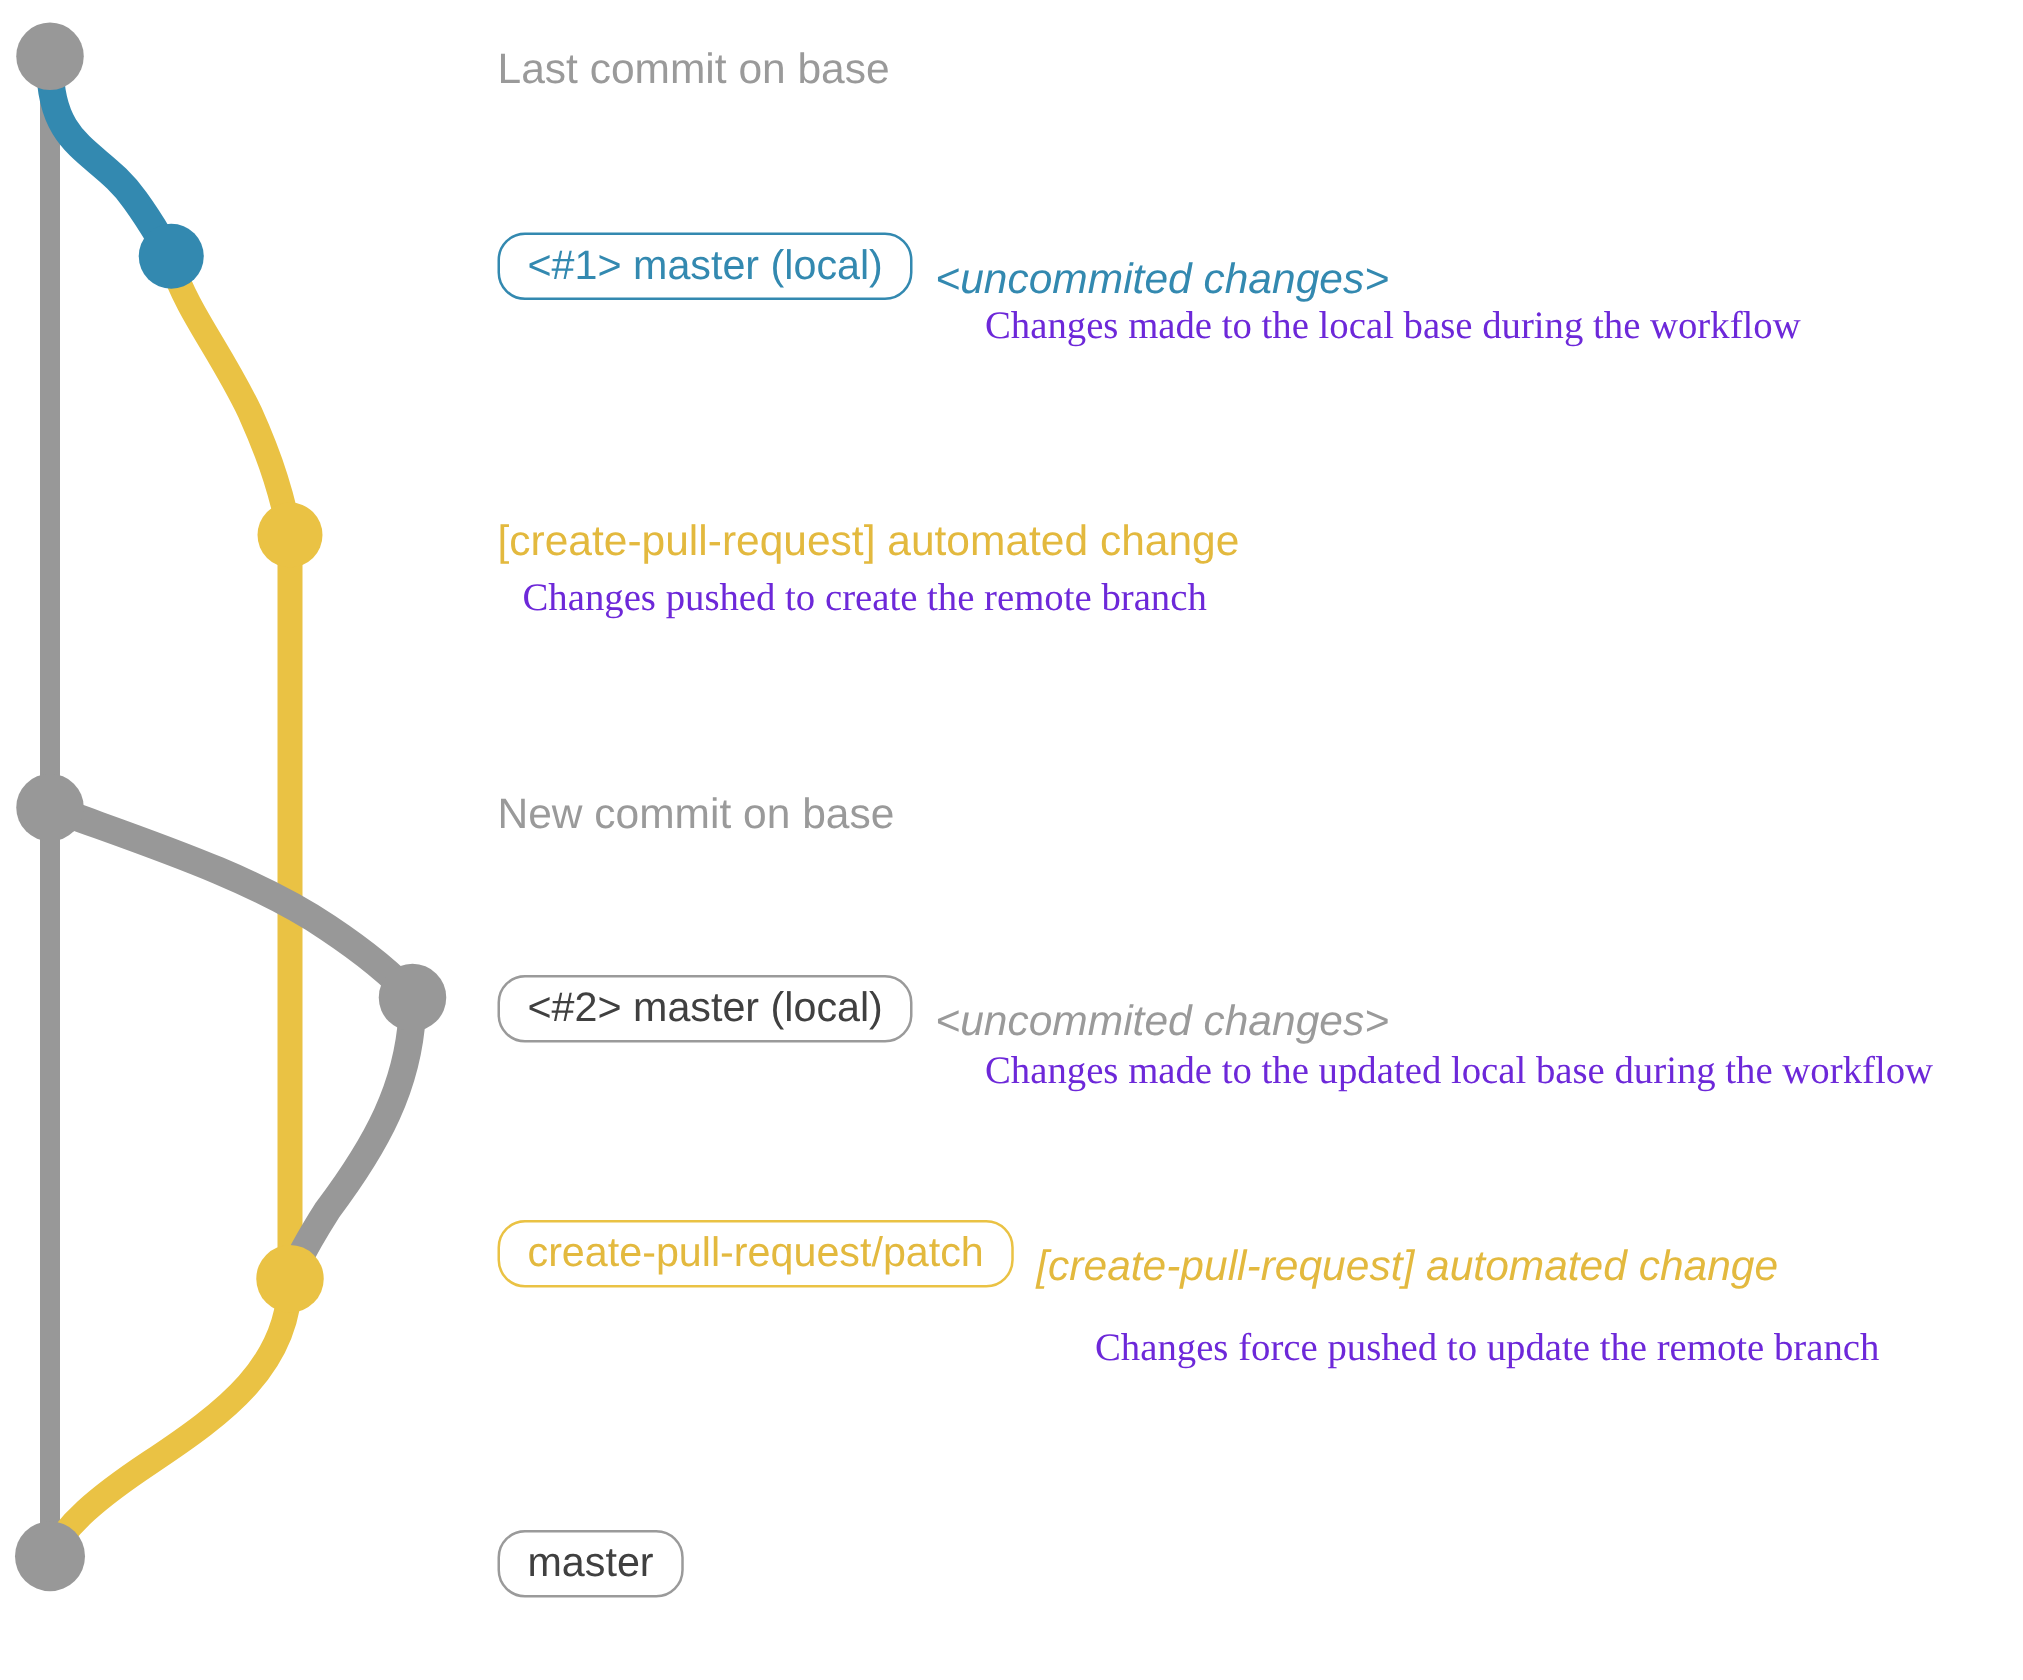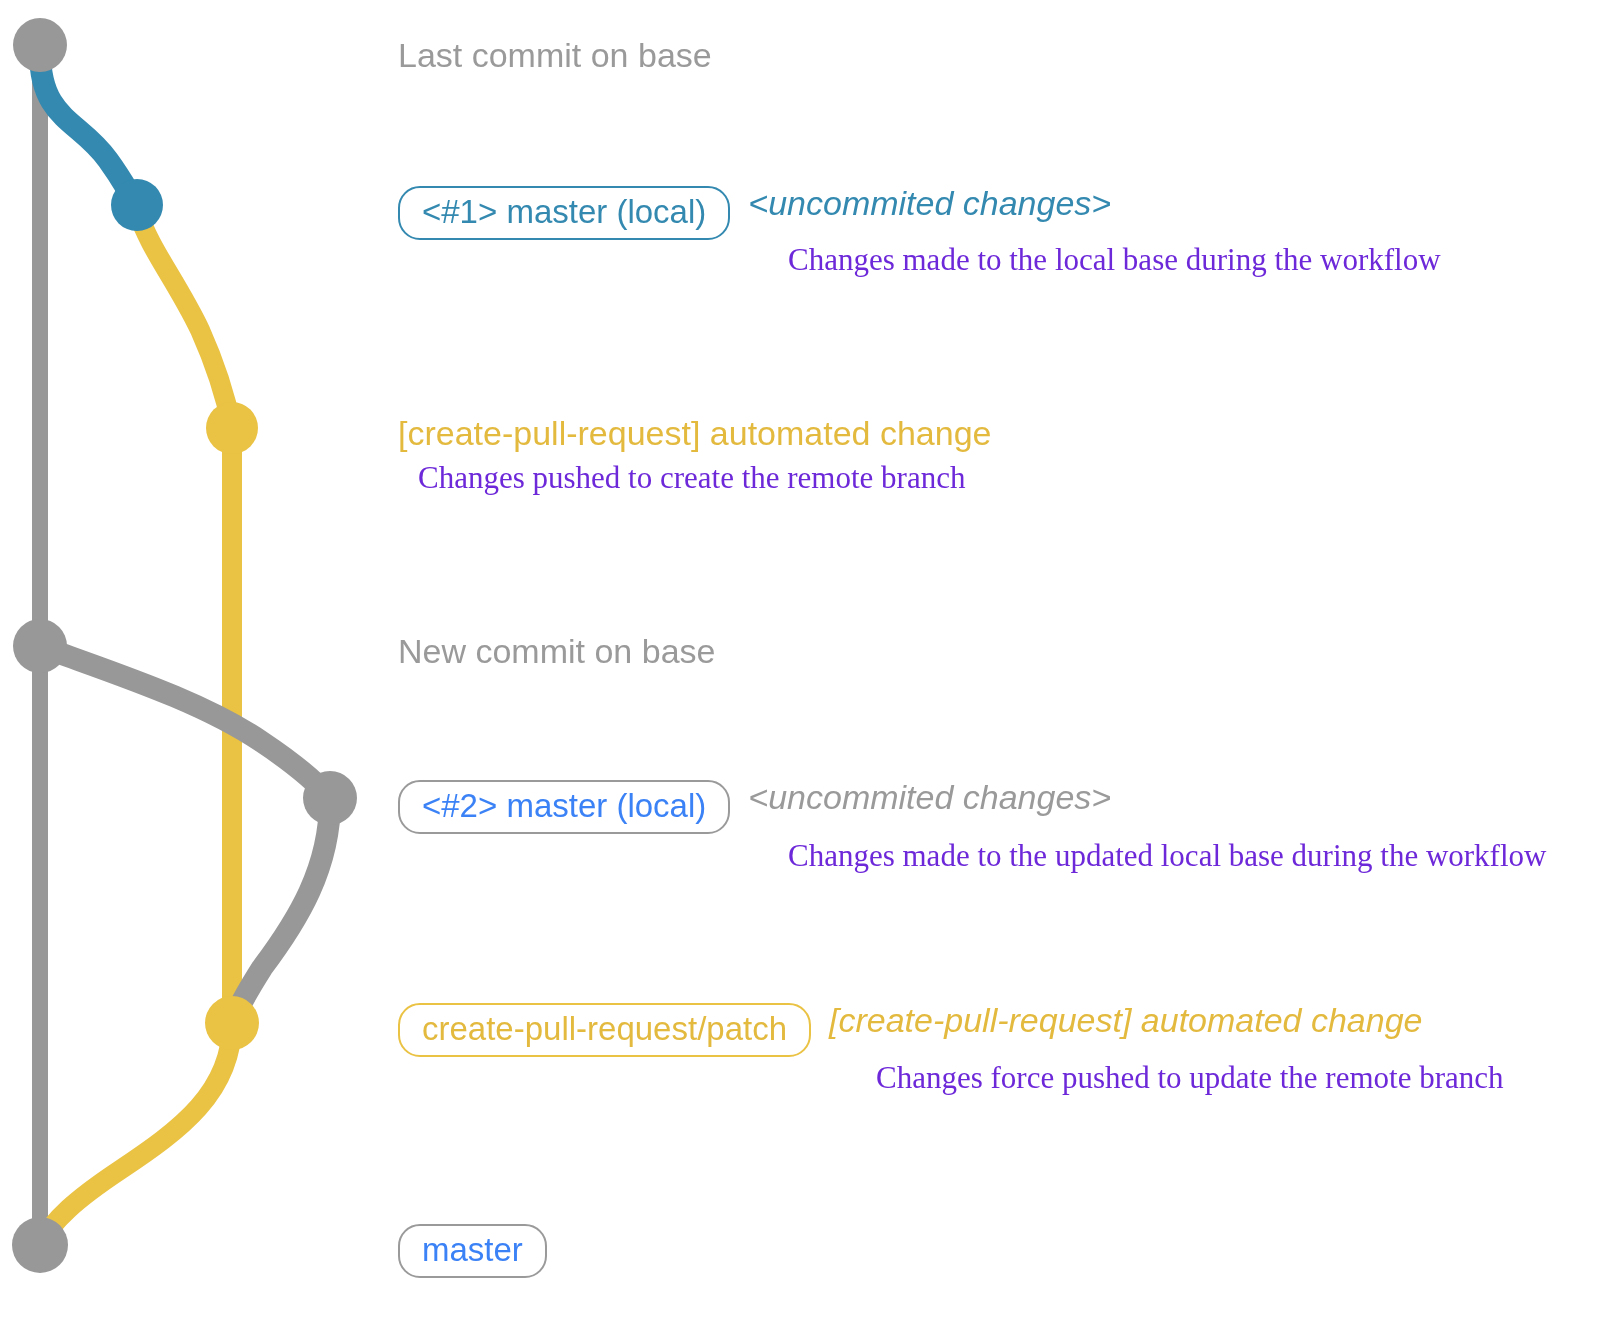--- a/index.html
+++ b/index.html
@@ -28,31 +28,31 @@
     position: absolute;
     left: 0;
     top: 0;
     width: 1618px;
     height: 1344px;
   }
 
   .row {
     position: absolute;
     display: flex;
-    align-items: flex-start;
+    align-items: flex-end;
   }
 
   .badge {
     display: inline-flex;
     align-items: center;
     justify-content: center;
     border: 2px solid #9a9a9a;
     border-radius: 22px;
     padding: 7px 22px 10px 22px;
-    color: #3b82f6;
+    color: #404040;
     font-size: 33px;
     line-height: 1;
     white-space: nowrap;
     box-sizing: border-box;
   }
   .badge.blue {
     border-color: #3389b0;
     color: #3389b0;
   }
   .badge.gold {
@@ -128,21 +128,21 @@
   <div class="note" style="left:418px; top:462px;">Changes pushed to create the remote branch</div>
 
   <div class="plain-label" style="left:398px; top:634px;">New commit on base</div>
 
   <div class="row" style="left:398px; top:780px;">
     <span class="badge">&lt;#2&gt; master (local)</span>
     <span class="commit-msg with-badge">&lt;uncommited changes&gt;</span>
   </div>
   <div class="note" style="left:788px; top:840px;">Changes made to the updated local base during the workflow</div>
 
-  <div class="row" style="left:398px; top:1003px;">
+  <div class="row" style="left:398px; top:976px;">
     <span class="badge gold">create-pull-request/patch</span>
     <span class="commit-msg gold with-badge">[create-pull-request] automated change</span>
   </div>
   <div class="note" style="left:876px; top:1062px;">Changes force pushed to update the remote branch</div>
 
   <div class="row" style="left:398px; top:1224px;">
     <span class="badge">master</span>
   </div>
 
 </div>

